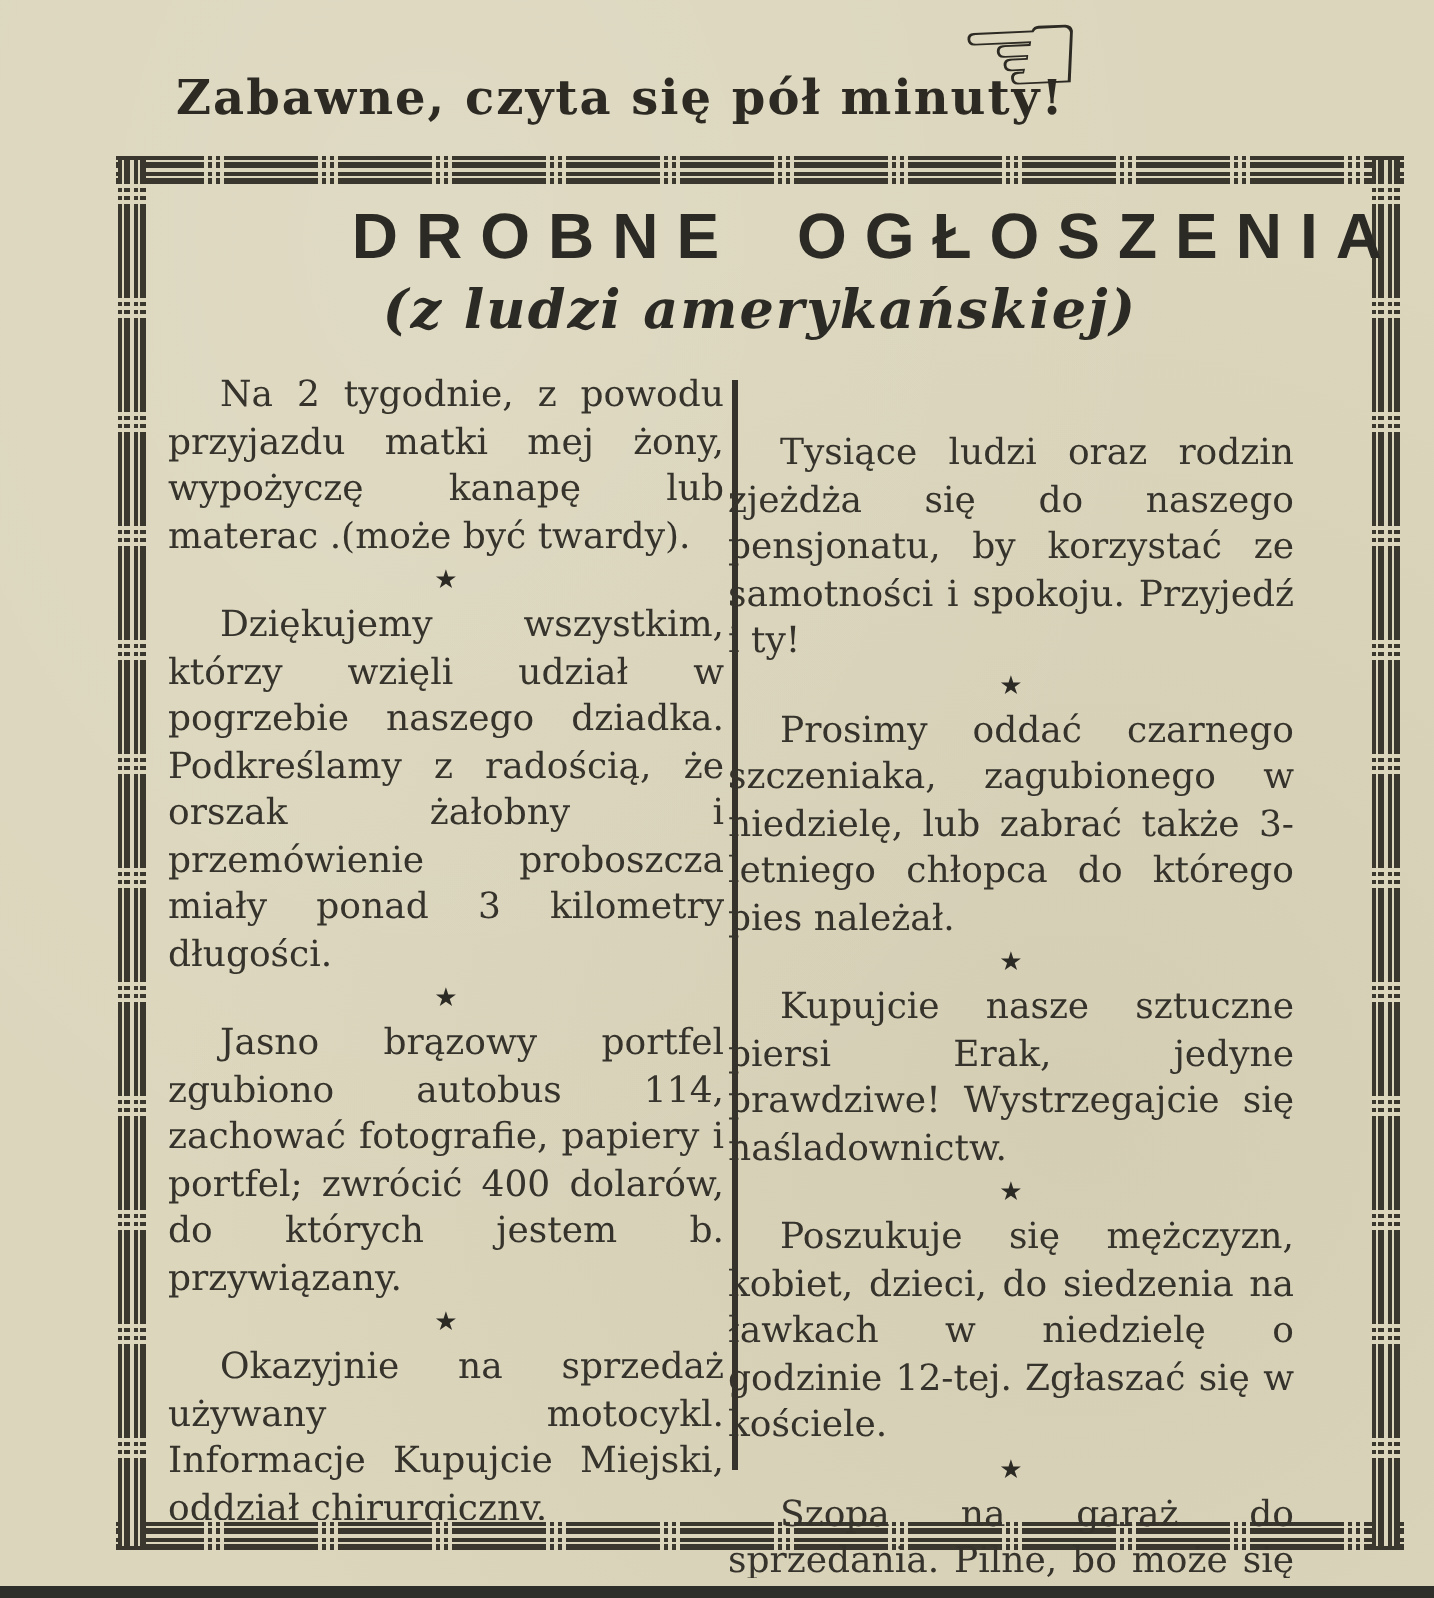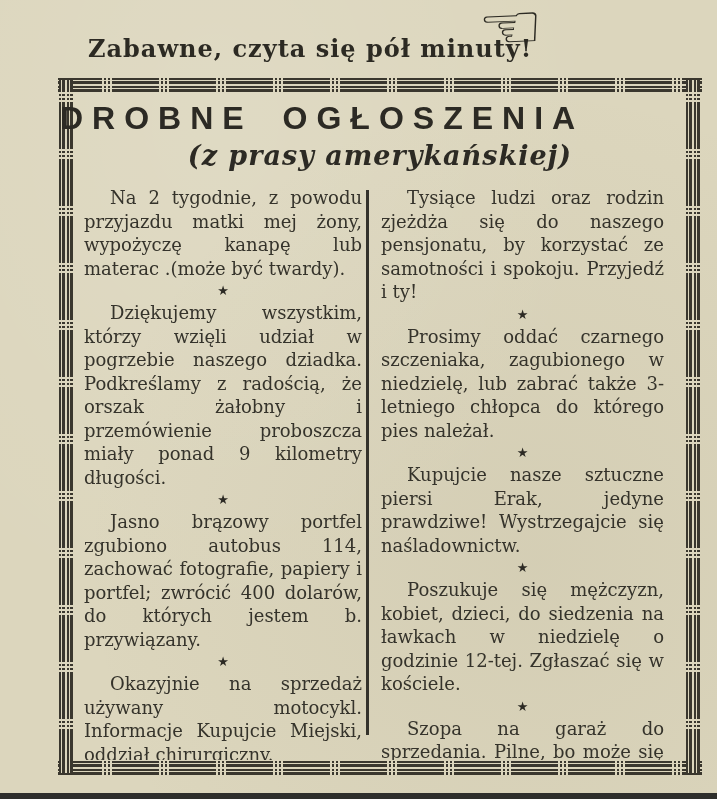--- a/index.html
+++ b/index.html
@@ -70,41 +70,41 @@
         var(--border-ink) 8px 10px, var(--paper) 10px 11px,
         var(--border-ink) 11px 14px);
   }
   .rule-top{left:58px;top:78px;width:644px;}
   .rule-bottom{left:58px;top:761px;width:644px;}
   .rule-left{left:59px;top:80px;height:693px;}
   .rule-right{left:686px;top:80px;height:693px;}
 
   .title{
     position:absolute;left:60px;top:100px;width:640px;
-    text-align:left;
+    text-align:right;
     font-family:"Liberation Sans", sans-serif;
     font-weight:bold;font-size:32px;
     letter-spacing:9px;word-spacing:12px;
     color:#2c2a24;white-space:nowrap;
   }
   .subtitle{
     position:absolute;left:60px;top:140px;width:640px;
     text-align:center;
     font-family:"DejaVu Serif", serif;
     font-weight:bold;font-style:italic;
     font-size:27px;letter-spacing:1px;
     color:#2c2a24;
   }
   .col{
     position:absolute;top:186px;height:574px;overflow:hidden;
     font-size:18px;line-height:23.5px;
     text-align:justify;
   }
   .col-left{left:84px;width:278px;}
-  .col-right{left:381px;width:283px;}
+  .col-right{left:364px;width:283px;margin-top:29px;}
   .col p{text-indent:26px;text-align:justify;}
   .star{
     display:block;text-align:center;
     font-size:13px;line-height:15px;
     margin:3px 0 3px 0;
     color:#2c2a24;
   }
   .divider{
     position:absolute;left:366px;top:190px;
     width:3px;height:545px;
@@ -123,26 +123,26 @@
 
   <span class="tagline">Zabawne, czyta się pół minuty!</span>
   <span class="hand">☜</span>
 
   <div class="rule-h rule-top"></div>
   <div class="rule-h rule-bottom"></div>
   <div class="rule-v rule-left"></div>
   <div class="rule-v rule-right"></div>
 
   <div class="title">DROBNE OGŁOSZENIA</div>
-  <div class="subtitle">(z prasy amerykańskiej)</div>
+  <div class="subtitle">(z ludzi amerykańskiej)</div>
 
   <div class="col col-left">
     <p>Na 2 tygodnie, z powodu przyjazdu matki mej żony, wypożyczę kanapę lub materac .(może być twardy).</p>
     <span class="star">★</span>
-    <p>Dziękujemy wszystkim, którzy wzięli udział w pogrzebie naszego dziadka. Podkreślamy z radością, że orszak żałobny i przemówienie proboszcza miały ponad 9 kilometry długości.</p>
+    <p>Dziękujemy wszystkim, którzy wzięli udział w pogrzebie naszego dziadka. Podkreślamy z radością, że orszak żałobny i przemówienie proboszcza miały ponad 3 kilometry długości.</p>
     <span class="star">★</span>
     <p>Jasno brązowy portfel zgubiono autobus 114, zachować fotografie, papiery i portfel; zwrócić 400 dolarów, do których jestem b. przywiązany.</p>
     <span class="star">★</span>
     <p>Okazyjnie na sprzedaż używany motocykl. Informacje Kupujcie Miejski, oddział chirurgiczny.</p>
 
   </div>
 
   <div class="divider"></div>
 
   <div class="col col-right">

